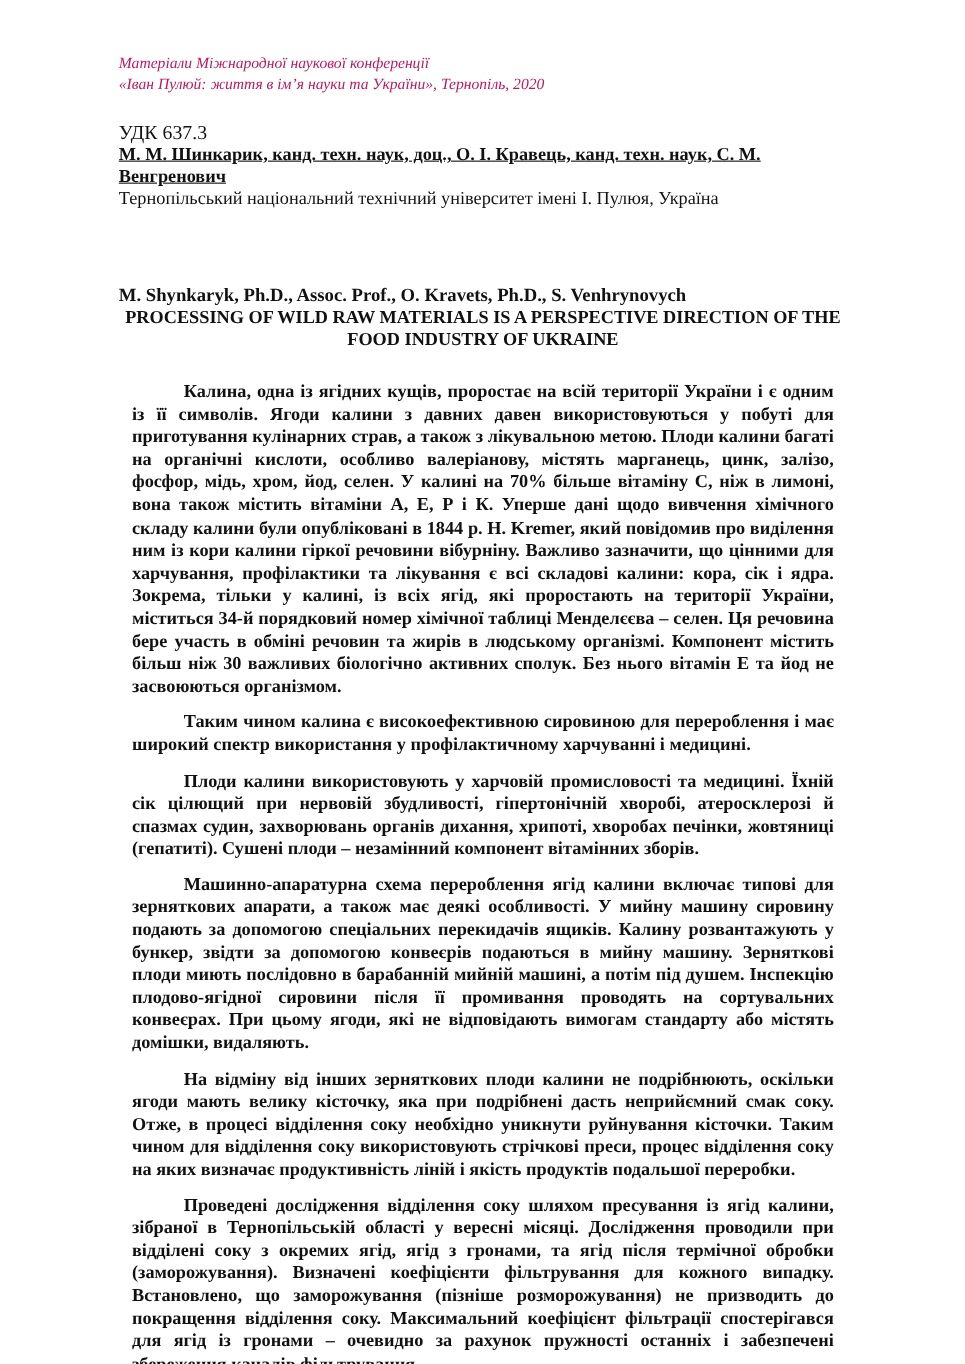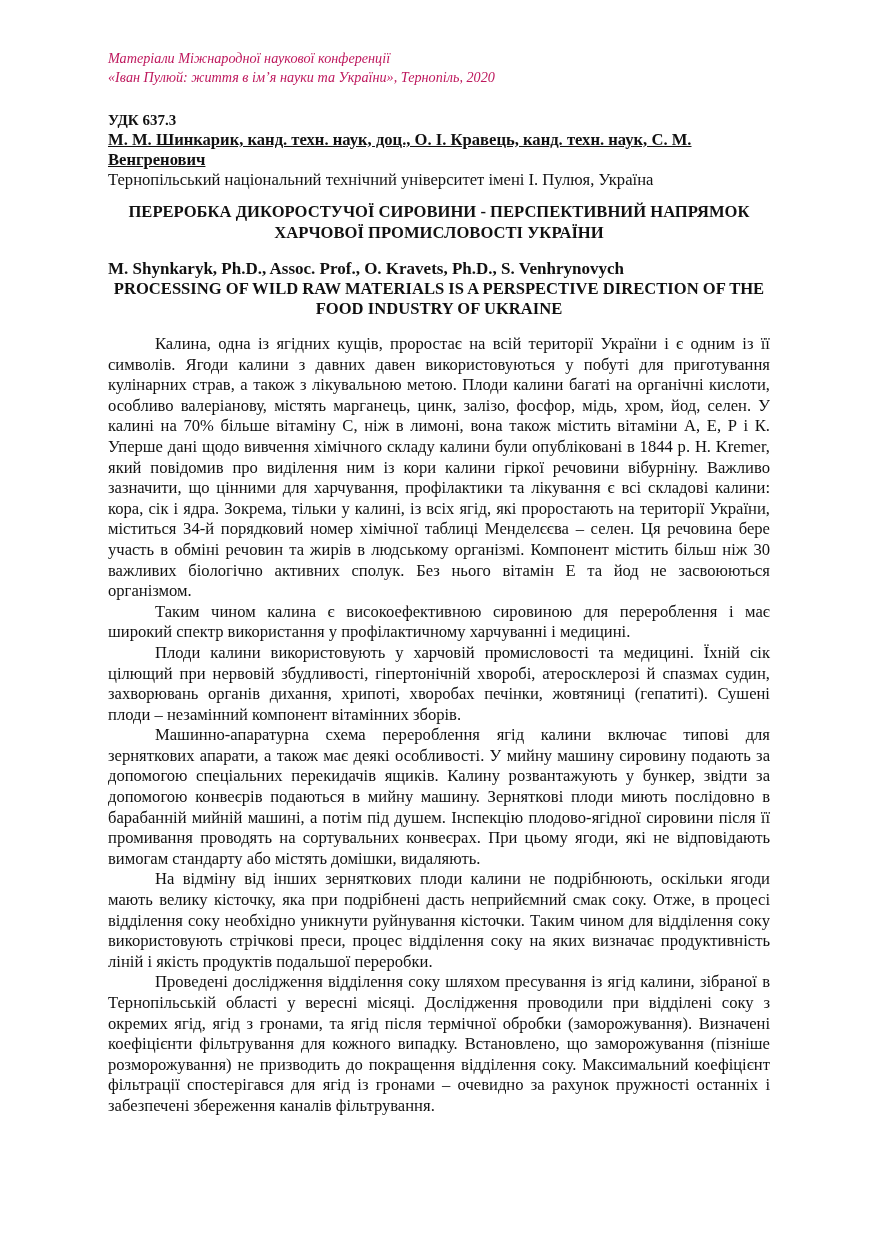--- a/index.html
+++ b/index.html
@@ -1,43 +1,42 @@
 <!DOCTYPE html>
 <html><head>
 <meta charset="utf-8">
 <style>
   html, body { margin:0; padding:0; background:#ffffff; }
   body { width:877px; height:1240px; position:relative; overflow:hidden; color:#111; }
   .page { position:absolute; left:0; top:0; width:877px; height:1240px; }
   .serif { font-family: "Liberation Serif", "DejaVu Serif", serif; }
   .hdr { position:absolute; left:108px; top:49px; font-style:italic; font-size:14.2px; line-height:19px; color:#be185d; }
-  .udk { position:absolute; left:108px; top:110px; font-weight:bold; font-size:15px; line-height:20px;text-align:right; }
+  .udk { position:absolute; left:108px; top:110px; font-weight:normal; font-size:18px; line-height:20px;text-align:right; }
   .authors { position:absolute; left:108px; top:130px; width:680px; font-weight:bold; font-size:16.6px; line-height:20px;text-decoration:underline; }
   .affil { position:absolute; left:108px; top:170px; font-size:16.6px; line-height:20px; }
   .title-ua { position:absolute; left:108px; top:201px; width:662px; text-align:center; font-weight:bold; font-size:16.6px; line-height:21px; }
   .authors-en { position:absolute; left:108px; top:259px; font-weight:bold; font-size:17px; line-height:20px; }
   .title-en { position:absolute; left:108px; top:279px; width:662px; text-align:center; font-weight:bold; font-size:16.6px; line-height:20px; }
   .body { position:absolute; left:108px; top:334px; width:662px; font-size:16.6px; line-height:20.6px; text-align:justify; }
-  .body p { margin:0; text-indent:47px; }
+  .body p { margin:12px; text-indent:47px;font-weight:bold; }
   .pagenum { position:absolute; left:0; width:877px; top:1168px; text-align:center; font-size:14px; color:#222; }
 </style>
 </head>
 <body>
 
 <div class="page serif">
   <div class="hdr">
     <div>Матеріали Міжнародної наукової конференції</div>
     <div>«Іван Пулюй: життя в ім’я науки та України», Тернопіль, 2020</div>
   </div>
 
   <div class="udk">УДК 637.3</div>
   <div class="authors">М. М. Шинкарик, канд. техн. наук, доц., О. І. Кравець, канд. техн. наук, С. М. Венгренович</div>
   <div class="affil">Тернопільський національний технічний університет імені І. Пулюя, Україна</div>
 
-  <div class="title-ua">ПЕРЕРОБКА ДИКОРОСТУЧОЇ СИРОВИНИ - ПЕРСПЕКТИВНИЙ НАПРЯМОК ХАРЧОВОЇ ПРОМИСЛОВОСТІ УКРАЇНИ</div>
 
   <div class="authors-en">M. Shynkaryk, Ph.D., Assoc. Prof., O. Kravets, Ph.D., S. Venhrynovych</div>
   <div class="title-en">PROCESSING OF WILD RAW MATERIALS IS A PERSPECTIVE DIRECTION OF THE FOOD INDUSTRY OF UKRAINE</div>
 
   <div class="body">
     <p>Калина, одна із ягідних кущів, проростає на всій території України і є одним із її символів. Ягоди калини з давних давен використовуються у побуті для приготування кулінарних страв, а також з лікувальною метою. Плоди калини багаті на органічні кислоти, особливо валеріанову, містять марганець, цинк, залізо, фосфор, мідь, хром, йод, селен. У калині на 70% більше вітаміну С, ніж в лимоні, вона також містить вітаміни А, Е, Р і К. Уперше дані щодо вивчення хімічного складу калини були опубліковані в 1844 р. H. Kremer, який повідомив про виділення ним із кори калини гіркої речовини вібурніну. Важливо зазначити, що цінними для харчування, профілактики та лікування є всі складові калини: кора, сік і ядра. Зокрема, тільки у калині, із всіх ягід, які проростають на території України, міститься 34-й порядковий номер хімічної таблиці Менделєєва – селен. Ця речовина бере участь в обміні речовин та жирів в людському організмі. Компонент містить більш ніж 30 важливих біологічно активних сполук. Без нього вітамін Е та йод не засвоюються організмом.</p>
     <p>Таким чином калина є високоефективною сировиною для перероблення і має широкий спектр використання у профілактичному харчуванні і медицині.</p>
     <p>Плоди калини використовують у харчовій промисловості та медицині. Їхній сік цілющий при нервовій збудливості, гіпертонічній хворобі, атеросклерозі й спазмах судин, захворювань органів дихання, хрипоті, хворобах печінки, жовтяниці (гепатиті). Сушені плоди – незамінний компонент вітамінних зборів.</p>
     <p>Машинно-апаратурна схема перероблення ягід калини включає типові для зерняткових апарати, а також має деякі особливості. У мийну машину сировину подають за допомогою спеціальних перекидачів ящиків. Калину розвантажують у бункер, звідти за допомогою конвеєрів подаються в мийну машину. Зерняткові плоди миють послідовно в барабанній мийній машині, а потім під душем. Інспекцію плодово-ягідної сировини після її промивання проводять на сортувальних конвеєрах. При цьому ягоди, які не відповідають вимогам стандарту або містять домішки, видаляють.</p>
     <p>На відміну від інших зерняткових плоди калини не подрібнюють, оскільки ягоди мають велику кісточку, яка при подрібнені дасть неприйємний смак соку. Отже, в процесі відділення соку необхідно уникнути руйнування кісточки. Таким чином для відділення соку використовують стрічкові преси, процес відділення соку на яких визначає продуктивність ліній і якість продуктів подальшої переробки.</p>

